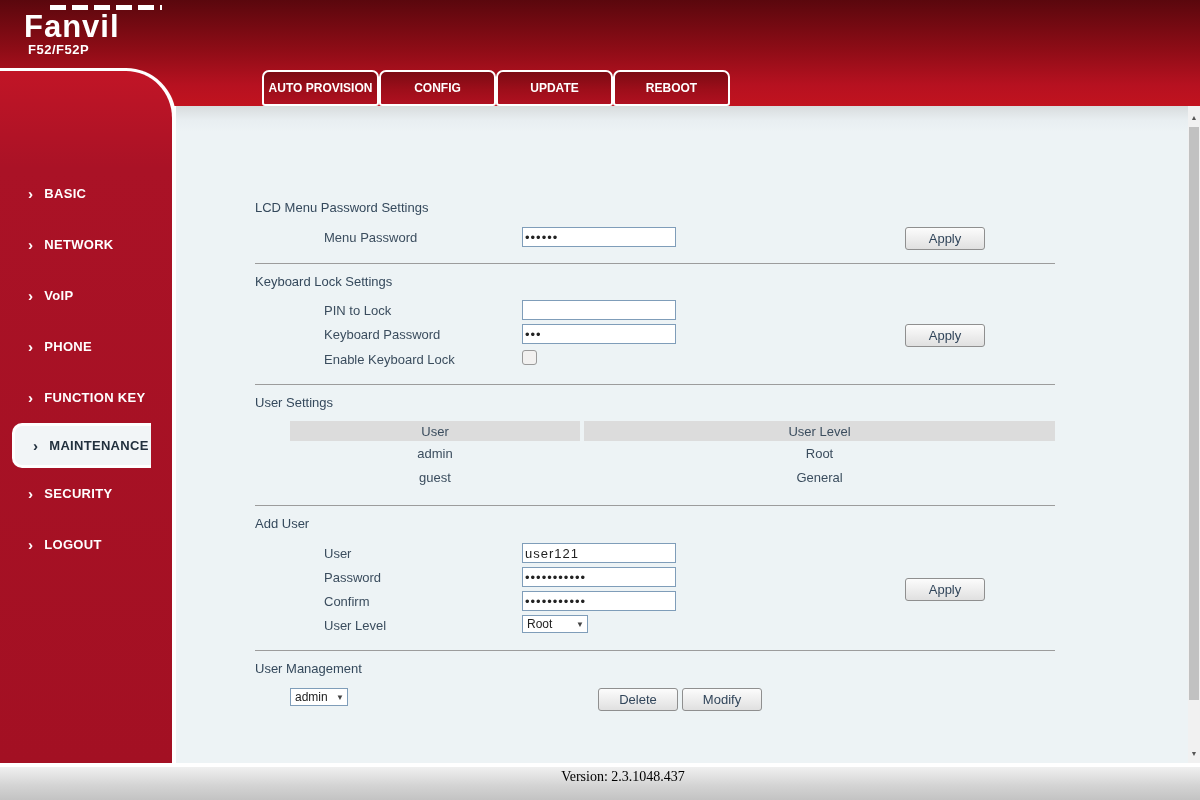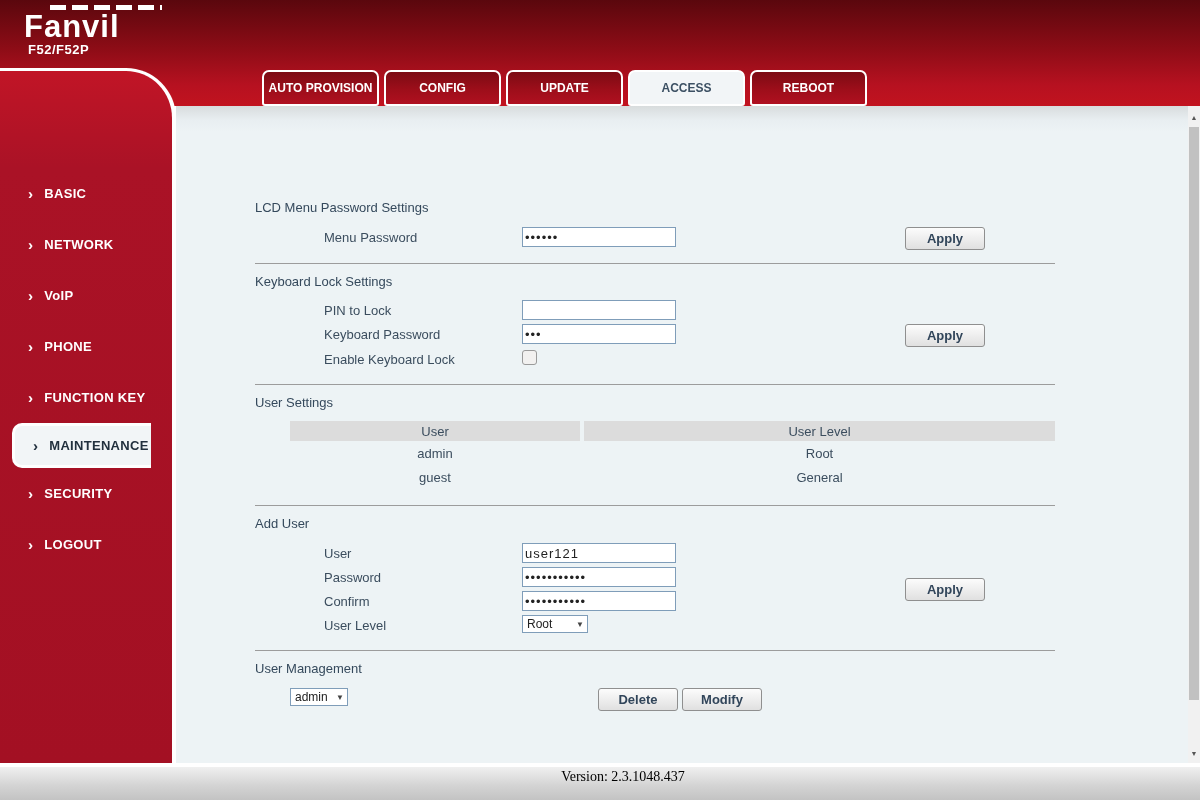--- a/index.html
+++ b/index.html
@@ -9,21 +9,21 @@
   
   .header{position:absolute;left:0;top:0;width:1200px;height:106px;
     background:linear-gradient(180deg,#5a070d 0%,#8c0c16 45%,#b61120 80%,#c2131f 100%);}
   .logo-block{position:absolute;left:24px;top:5px;color:#fff;}
   .logo-dashes{width:112px;height:5px;margin-left:26px;margin-bottom:2px;
     background:repeating-linear-gradient(90deg,#fff 0 16px,transparent 16px 22px);}
   .logo-text{font-size:31px;font-weight:800;letter-spacing:1px;line-height:30px;}
   .logo-model{font-size:13px;font-weight:700;margin-left:4px;letter-spacing:0.5px;}
 
   
-  .tabbar{position:absolute;left:262px;bottom:0;display:flex;gap:5px;align-items:flex-end;margin-top:42px;}
+  .tabbar{position:absolute;left:262px;bottom:0;display:flex;align-items:flex-end;margin-top:42px;}
   .tab{width:113px;height:32px;display:flex;align-items:center;justify-content:center;
     border:2px solid #fff;border-radius:7px 7px 3px 3px;
     background:linear-gradient(180deg,#7c0b14 0%,#9d0e1a 55%,#b01020 100%);
     color:#fff;font-size:12px;font-weight:700;cursor:pointer;white-space:nowrap;}
   .tab.active{background:#f2f5f7;color:#3c5063;}
 
   
   .sidebar{position:absolute;left:0;top:68px;width:176px;height:695px;box-sizing:border-box;
     border-top:3px solid #fff;border-right:4px solid #fff;border-top-right-radius:50px;
     background:linear-gradient(180deg,#c11526 0%,#aa1226 14%,#a31023 100%);}
@@ -40,21 +40,21 @@
   .content{position:absolute;left:176px;top:106px;width:1012px;height:657px;
     background:linear-gradient(180deg,#d8dcdd 0px,#e8eef1 14px,#edf3f5 26px);}
   .sec-title{position:absolute;left:79px;font-size:13px;font-weight:400;color:#35495c;}
   .row{position:absolute;left:0;width:100%;height:22px;}
   .row .lbl{position:absolute;left:114px;top:3px;font-size:13px;color:#3b4d5e;margin-left:34px;}
   .tbox{position:absolute;left:346px;top:0;width:148px;height:18px;border:1px solid #7f9db9;
     background:#fff;font-family:"Liberation Sans",sans-serif;font-size:13px;color:#222;
     padding:0 2px;letter-spacing:1px;}
   .btn{position:absolute;width:78px;height:21px;display:flex;align-items:center;justify-content:center;
     background:linear-gradient(180deg,#fcfcfc,#e0e0e0);border:1px solid #8f8f8f;border-radius:3px;
-    font-size:13px;color:#31455a;cursor:pointer;font-weight:bold;}
+    font-size:13px;color:#31455a;cursor:pointer;}
   .divider{position:absolute;left:79px;width:800px;height:0;border-top:1px solid #9c9c9c;}
   .checkbox{position:absolute;left:346px;top:1px;width:13px;height:13px;background:#f2f1f0;
     border:1px solid #9a9a9a;border-radius:3px;cursor:pointer;}
   .fselect{position:absolute;top:0;height:18px;box-sizing:border-box;border:1px solid #7f9db9;
     background:#fff;display:flex;align-items:center;font-size:12px;color:#222;cursor:pointer;
     padding-left:4px;}
   .fselect .arr{margin-left:auto;padding-right:3px;font-size:8px;color:#444;}
 
   
   .utable{position:absolute;left:114px;width:765px;}
@@ -87,21 +87,20 @@
   <div class="header">
     <div class="logo-block">
       <div class="logo-dashes"></div>
       <div class="logo-text">Fanvil</div>
       <div class="logo-model">F52/F52P</div>
     </div>
     <div class="tabbar">
       <div class="tab">AUTO PROVISION</div>
       <div class="tab">CONFIG</div>
       <div class="tab">UPDATE</div>
-      <div class="tab active">ACCESS</div>
       <div class="tab">REBOOT</div>
     </div>
   </div>
 
   <div class="sidebar">
     <div class="side-nav">
       <div class="side-item">
         <span class="chev">›</span>
         <span>BASIC</span>
       </div>

